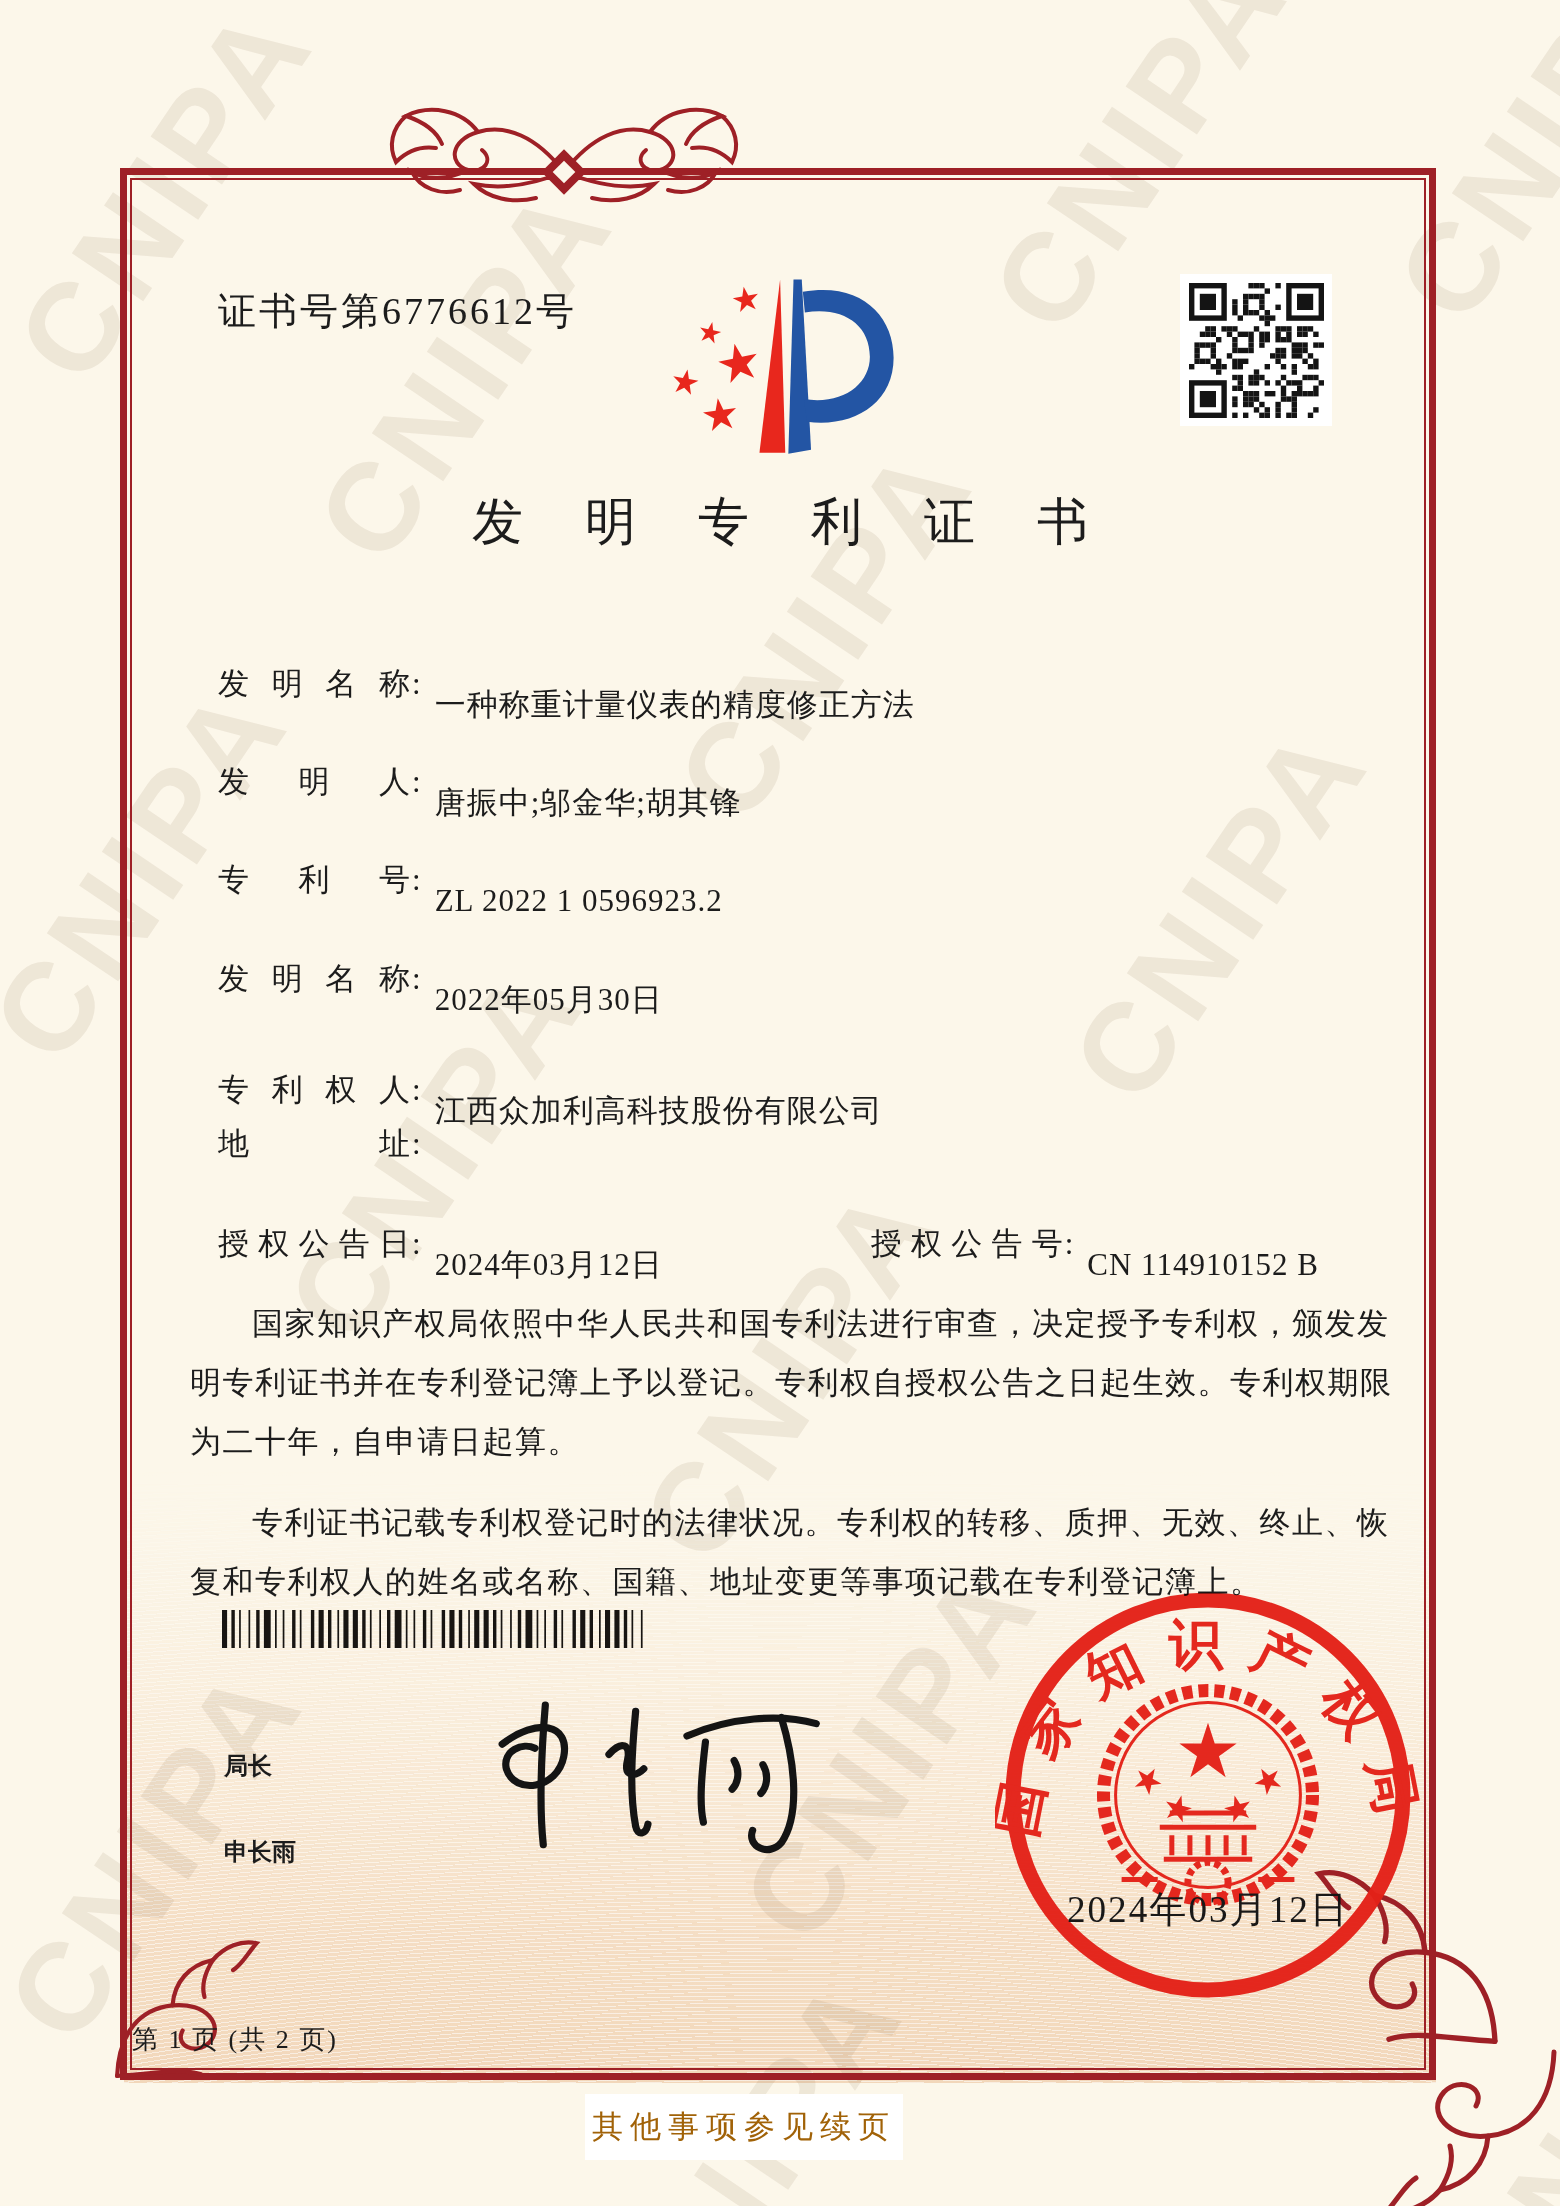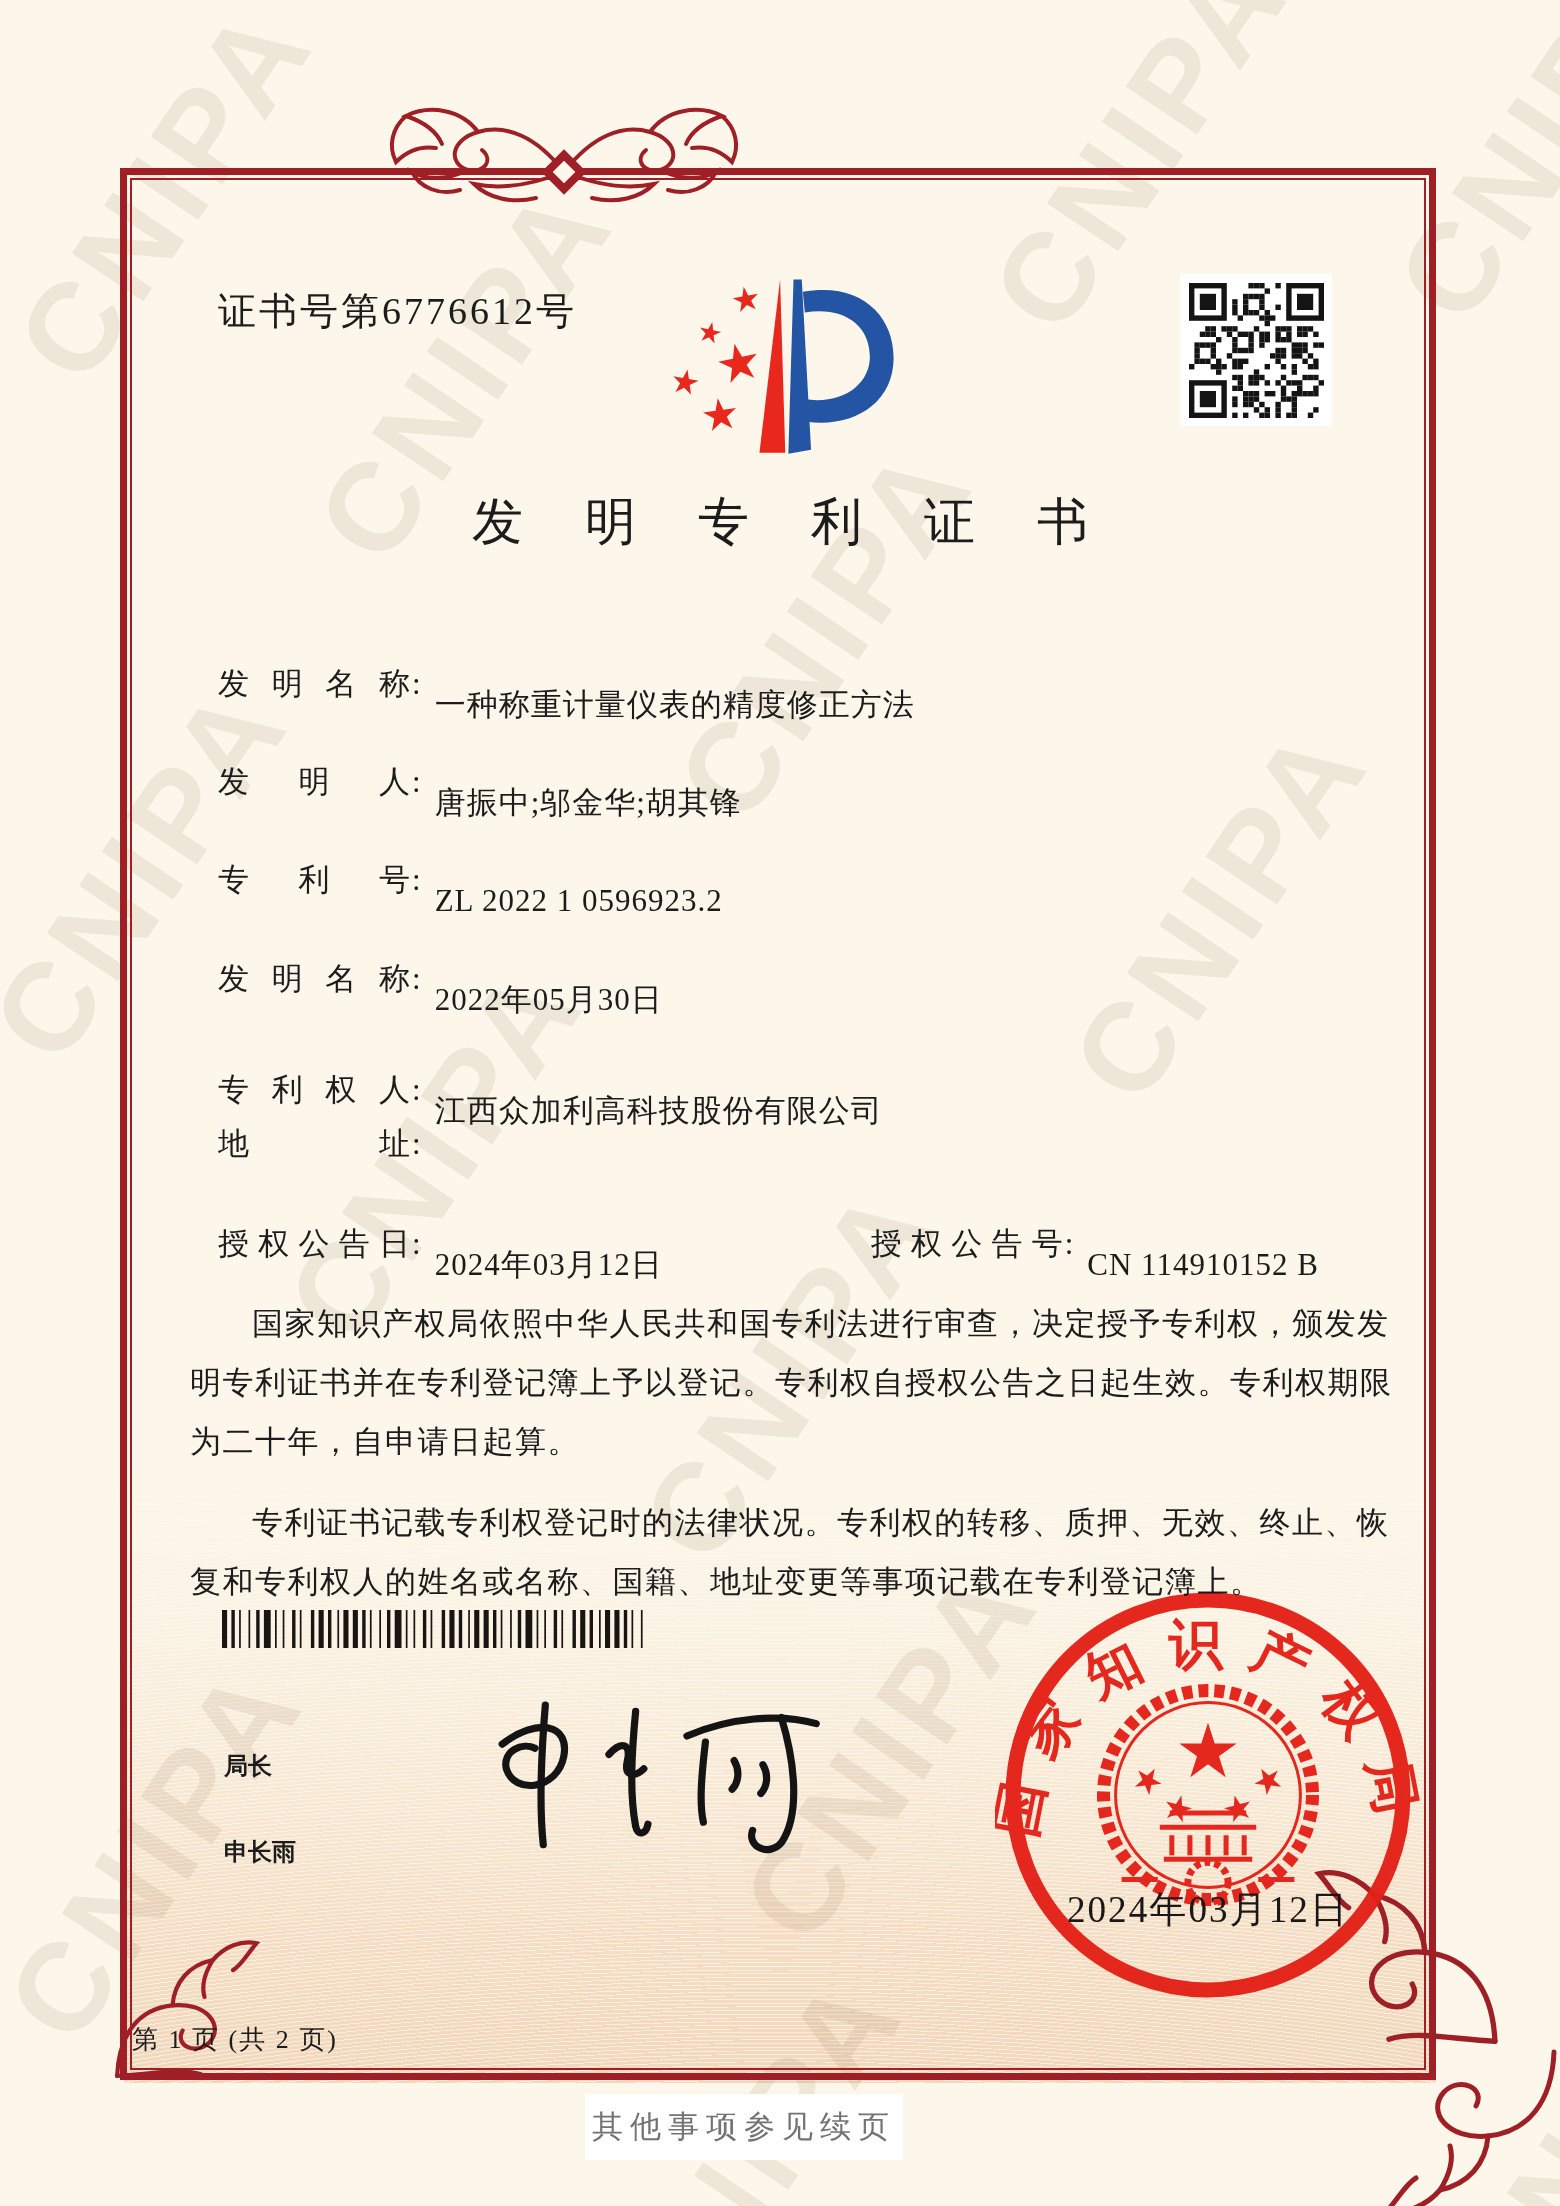--- a/index.html
+++ b/index.html
@@ -51,21 +51,21 @@
   .sig-title{position:absolute;left:224px;top:1750px;font-family:"Liberation Sans",sans-serif;
              font-weight:700;font-size:24px;text-align:center;}
   .sig-name{position:absolute;left:224px;top:1836px;font-family:"Liberation Sans",sans-serif;
             font-weight:700;font-size:24px;}
   .signature{position:absolute;left:455px;top:1680px;width:390px;height:195px;mix-blend-mode:multiply;}
   .seal{position:absolute;left:995px;top:1582px;width:426px;height:426px;z-index:5;
         mix-blend-mode:multiply;opacity:.97;}
   .page-no{position:absolute;left:132px;top:2022px;width:1300px;text-align:left;font-size:26px;letter-spacing:2px;}
   .cont-box{position:absolute;left:585px;top:2094px;width:318px;height:66px;background:#fff;
             display:flex;align-items:center;justify-content:center;font-size:31px;
-            letter-spacing:7px;font-weight:500;color:#737373;}
+            letter-spacing:7px;font-weight:500;color:#a16207;}
 </style>
 </head>
 <body>
 
 <div class="page">
 
   <div class="waves"></div>
 
   <div class="wm" style="left:-45px;top:120px">CNIPA</div>
   <div class="wm" style="left:255px;top:300px">CNIPA</div>

